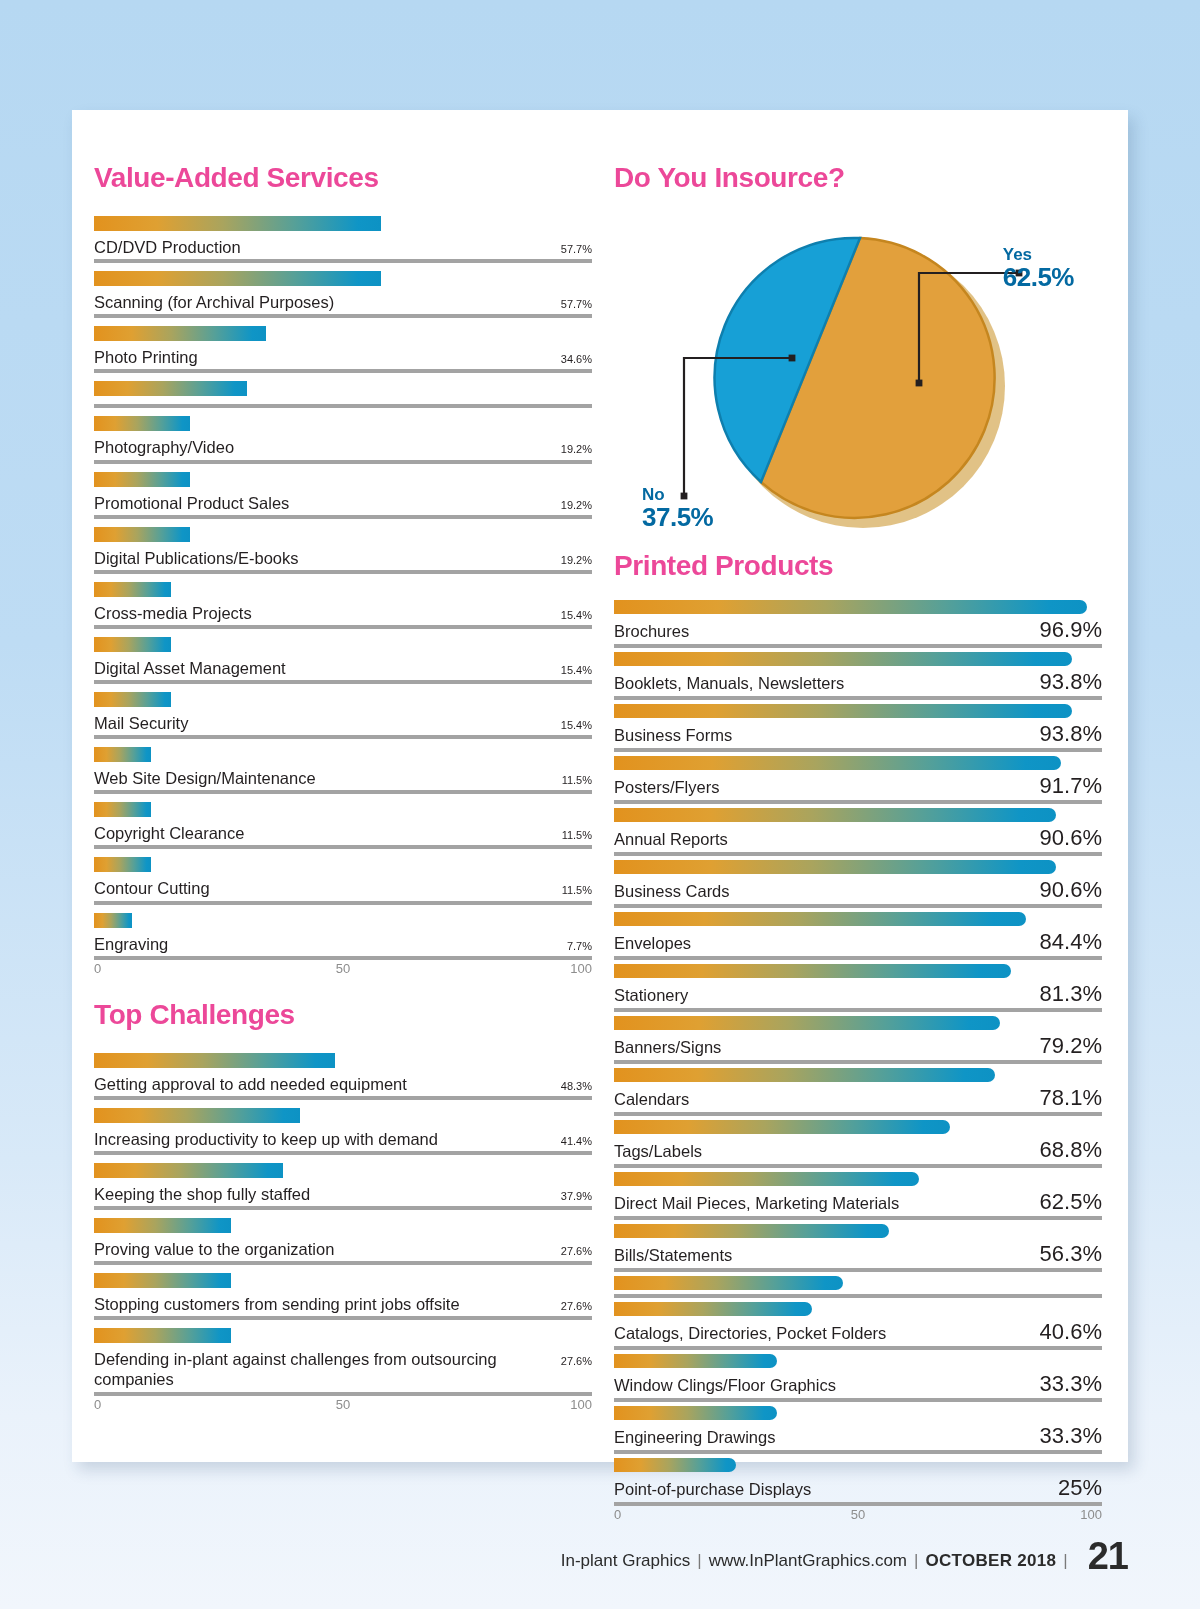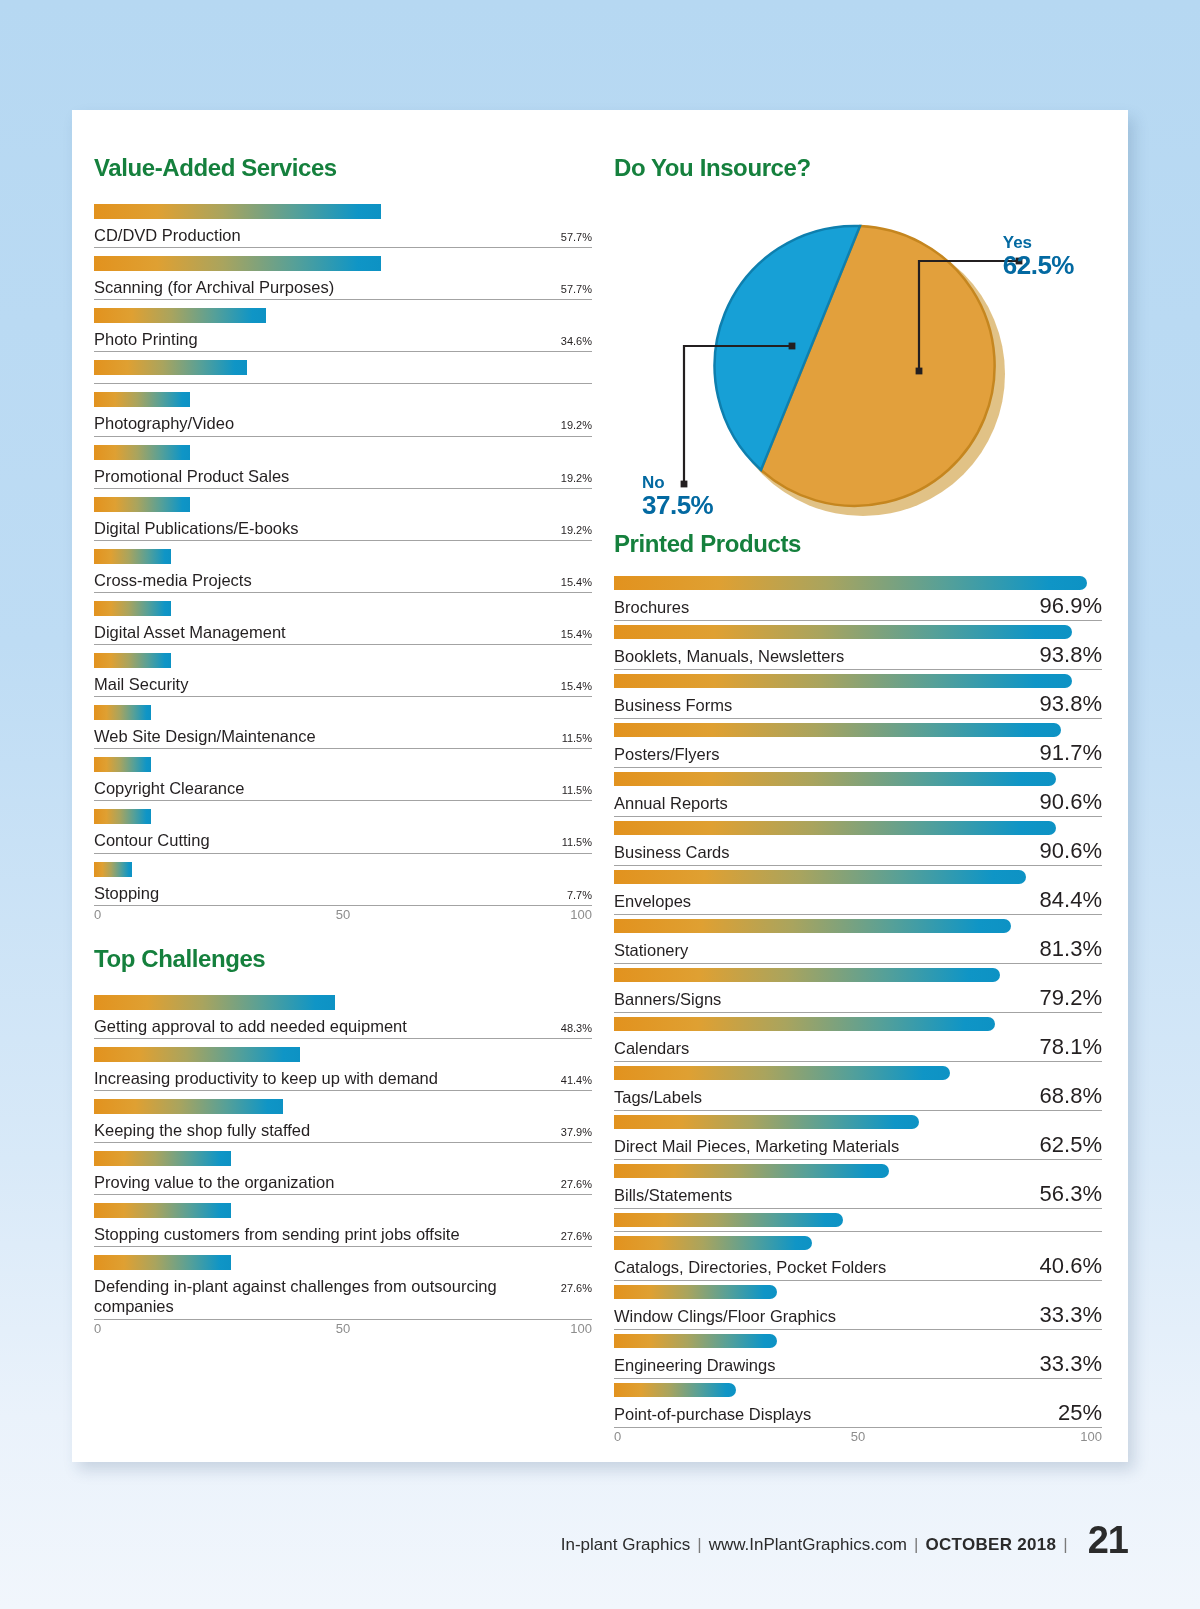--- a/index.html
+++ b/index.html
@@ -37,34 +37,34 @@
     box-sizing: border-box;
   }
   .col-right {
     width: 536px;
     padding: 40px 26px 0 22px;
     box-sizing: border-box;
   }
 
   
   .sec-title {
-    font-size: 24px;
+    font-size: 28px;
     font-weight: bold;
-    color: #15803d;
+    color: #ec4899;
     letter-spacing: -0.4px;
-    margin: 4px 0 14px 0;
+    margin: 12px 0 14px 0;
     font-family: "Liberation Sans", sans-serif;
   }
   .sec-title.tight { margin-top: 20px; }
 
   
   .chart { width: 100%; }
   .barrow {
     position: relative;
-    border-bottom: 1px solid #a3a3a3;
+    border-bottom: 4px solid #a3a3a3;
   }
   .barrow .bar {
     height: 15px;
     border-radius: 0;
     background: linear-gradient(90deg, #e2921e 0%, #dfa032 22%, #a9a45e 45%, #56a098 70%, #0f95c6 92%, #0d92c4 100%);
   }
   .barrow .bar.rounded {
     border-radius: 0 8px 8px 0;
     height: 14px;
   }
@@ -135,21 +135,21 @@
     letter-spacing: -0.5px;
   }
   #callout-yes { right: 28px; top: 38px; text-align: left; }
   #callout-no  { left: 28px;  top: 278px; }
 
   
   .footer {
     position: absolute;
     left: 0;
     right: 0;
-    bottom: 50px;
+    bottom: 34px;
     display: flex;
     align-items: baseline;
     justify-content: flex-end;
     padding-right: 72px;
     font-size: 17px;
     color: #2b2b2b;
   }
   .footer .f-reg { font-weight: normal; }
   .footer .f-bold { font-weight: bold; letter-spacing: 0.3px; }
   .footer .f-sep { margin: 0 7px; color: #7a7a7a; font-weight: normal; }
@@ -256,21 +256,21 @@
           <div class="barrow">
             <div class="bar" style="width: 11.5%;"></div>
             <div class="rowline">
               <div class="label">Contour Cutting</div>
               <div class="value">11.5%</div>
             </div>
           </div>
           <div class="barrow">
             <div class="bar" style="width: 7.7%;"></div>
             <div class="rowline">
-              <div class="label">Stopping</div>
+              <div class="label">Engraving</div>
               <div class="value">7.7%</div>
             </div>
           </div>
         </div>
 
       <div class="axis">
         <span class="t0">0</span>
         <span class="t50">50</span>
         <span class="t100">100</span>
       </div>

